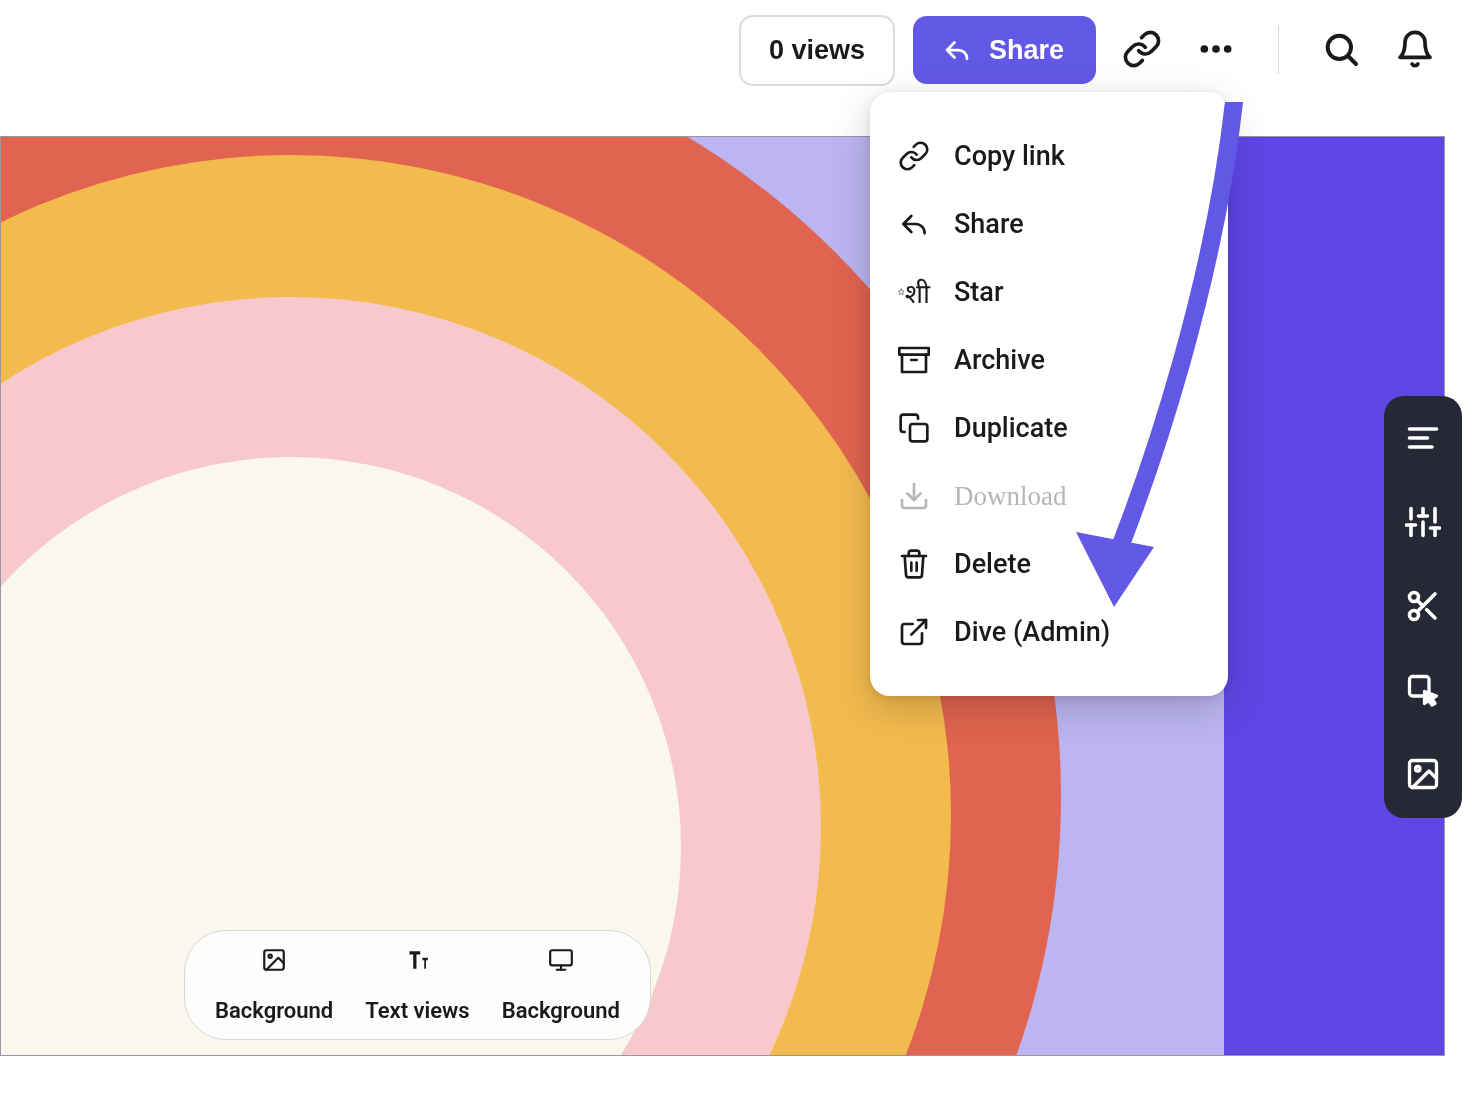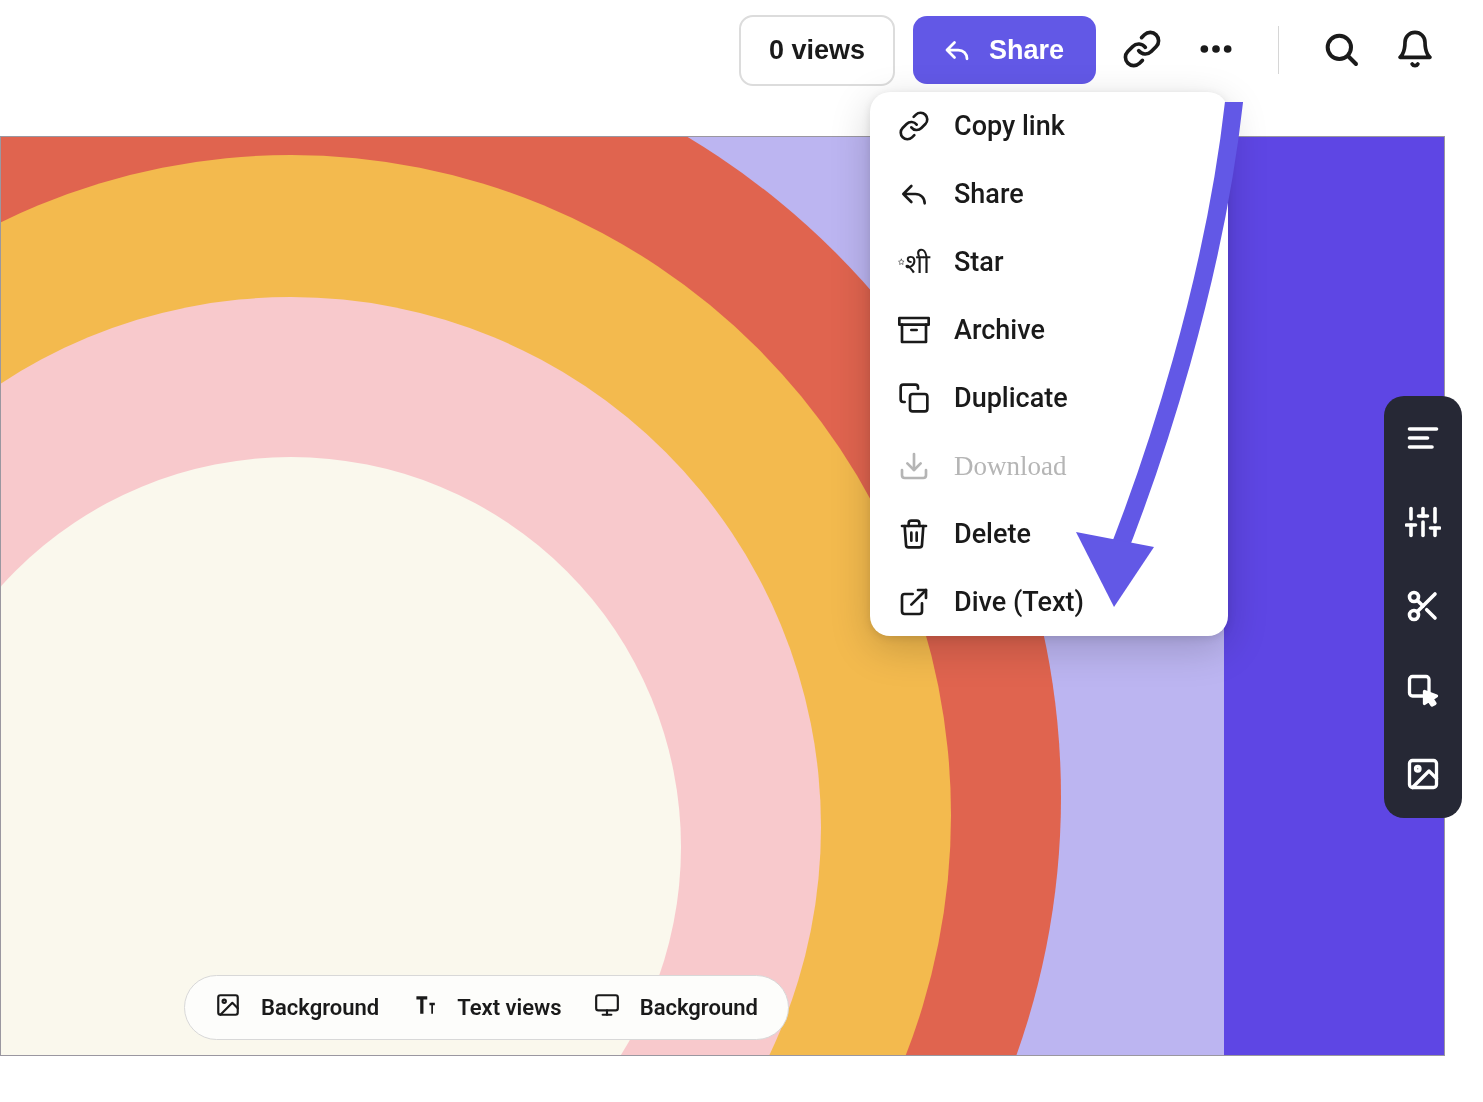--- a/index.html
+++ b/index.html
@@ -106,32 +106,33 @@
 }
 
 .pill-item {
   display: flex;
   align-items: center;
   gap: 20px;
   cursor: pointer;
   font-size: 22px;
   font-weight: 600;
   color: #1a1a1a;
+  flex-direction: column;
 }
 
 
 .dropdown {
   position: absolute;
   top: 92px;
   left: 870px;
   width: 358px;
   background: #fff;
   border-radius: 20px;
   box-shadow: 0 12px 40px rgba(0,0,0,0.18), 0 2px 8px rgba(0,0,0,0.1);
-  padding: 0 0;
+  padding: 30px 0;
   z-index: 10;
 }
 
 .menu-item {
   display: flex;
   align-items: center;
   gap: 24px;
   padding: 18px 28px;
   cursor: pointer;
   font-size: 27px;
@@ -351,21 +352,21 @@
     <span>Delete</span>
   </div>
   <div class="menu-item">
     <span class="menu-icon">
       <svg width="32" height="32" viewBox="0 0 24 24" fill="none" stroke="#1a1a1a" stroke-width="2" stroke-linecap="round" stroke-linejoin="round">
           <path d="M18 13v6a2 2 0 0 1-2 2H5a2 2 0 0 1-2-2V8a2 2 0 0 1 2-2h6"></path>
           <polyline points="15 3 21 3 21 9"></polyline>
           <line x1="10" y1="14" x2="21" y2="3"></line>
         </svg>
     </span>
-    <span>Dive (Text)</span>
+    <span>Dive (Admin)</span>
   </div>
 </div>
 
 <div class="right-panel">
   <button class="tool-btn">
     <span>
       <svg width="36" height="36" viewBox="0 0 24 24" fill="none" stroke="#fff" stroke-width="2.4" stroke-linecap="round">
           <line x1="3" y1="6" x2="21" y2="6"></line>
           <line x1="3" y1="12" x2="15" y2="12"></line>
           <line x1="3" y1="18" x2="18" y2="18"></line>

